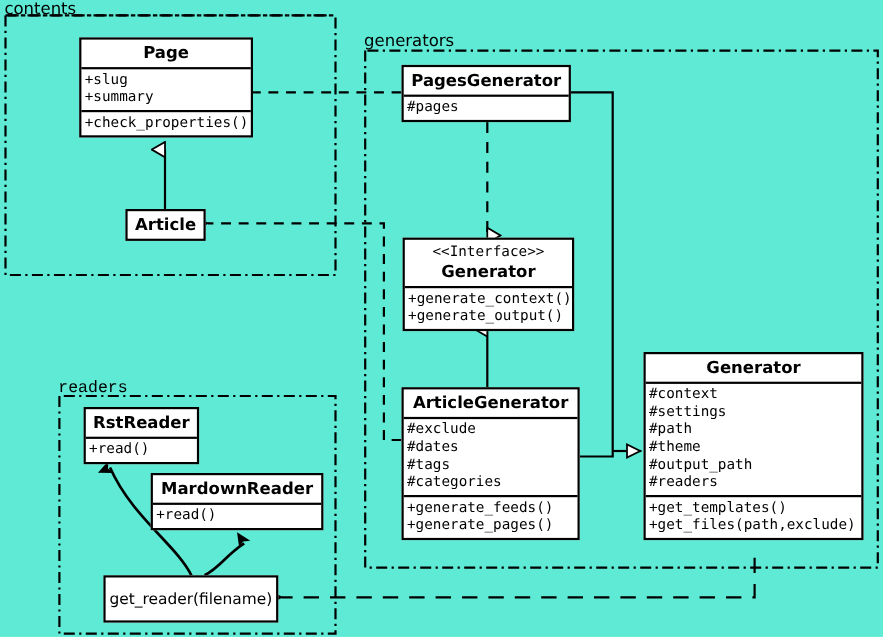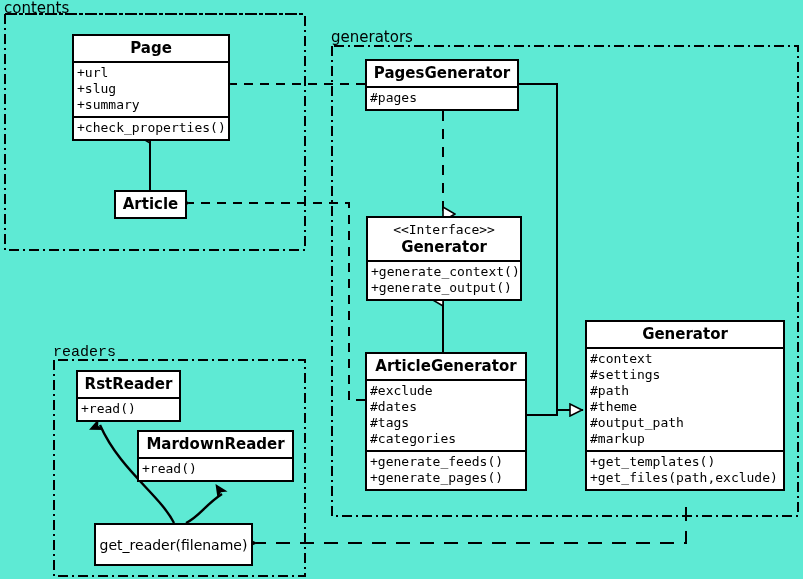--- a/index.html
+++ b/index.html
@@ -139,21 +139,20 @@
 
   <div class="pkg-label" style="left:4px; top:1px;">contents</div>
   <div class="pkg-label" style="left:331px; top:30px;">generators</div>
   <div class="pkg-label" style="left:53px; top:345px;font-family:Liberation Mono, monospace;">readers</div>
 
   <div class="umlbox" style="left:72px; top:34px; width:158px;">
     <div class="sec">
       <div class="title">Page</div>
     </div>
     <div class="sec members">
-      <div>+url</div>
       <div>+slug</div>
       <div>+summary</div>
     </div>
     <div class="sec members">
       <div>+check_properties()</div>
     </div>
   </div>
 
   <div class="umlbox" style="left:114px; top:190px; width:73px;">
     <div class="sec" style="border-bottom:none;">
@@ -202,21 +201,21 @@
   <div class="umlbox" style="left:585px; top:320px; width:200px;">
     <div class="sec">
       <div class="title">Generator</div>
     </div>
     <div class="sec members">
       <div>#context</div>
       <div>#settings</div>
       <div>#path</div>
       <div>#theme</div>
       <div>#output_path</div>
-      <div>#markup</div>
+      <div>#readers</div>
     </div>
     <div class="sec members">
       <div>+get_templates()</div>
       <div>+get_files(path,exclude)</div>
     </div>
   </div>
 
   <div class="umlbox" style="left:76px; top:370px; width:105px;">
     <div class="sec">
       <div class="title">RstReader</div>

